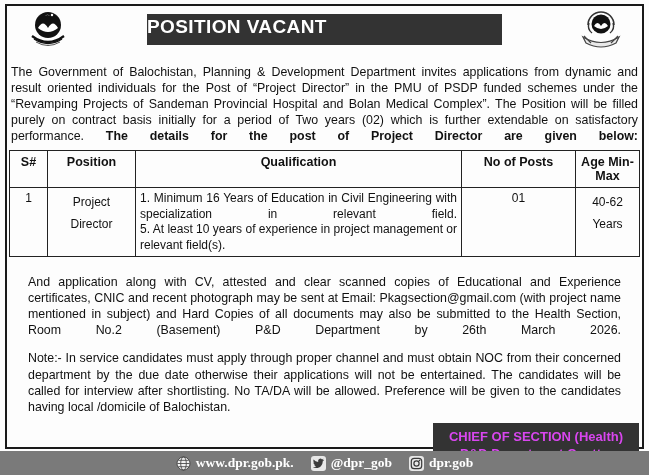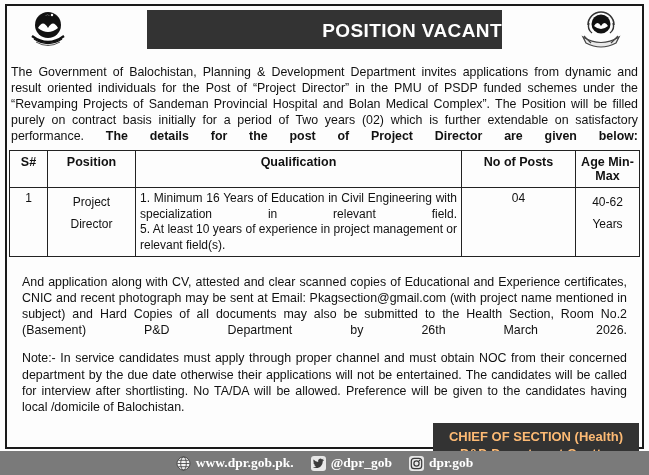--- a/index.html
+++ b/index.html
@@ -52,22 +52,22 @@
   }
   .emblem.left { left: 24px; }
   .emblem.right { right: 24px; }
 
   .banner {
     background: #333333;
     color: #ffffff;
     font-size: 19px;
     font-weight: bold;
     letter-spacing: 0.4px;
-    text-align: right;
-    padding: 10px 0 7px;
+    text-align: left;
+    padding: 2px 0 7px;
     width: 355px;
   }
 
   
   .body-area {
     padding: 0 11px;
     flex: 0 0 auto;
   }
 
   p.para {
@@ -108,36 +108,36 @@
   .c-np   { width: 114px; text-align: center; }
   .c-age  { width: 64px; text-align: center; }
 
   td.c-qual { text-align: justify; text-align-last: justify; line-height: 15.4px; }
   td.c-qual .ql:last-child { text-align-last: left; }
   .ql { display: block; }
   td.c-pos, td.c-age { line-height: 22px; }
   td.c-sn, td.c-np { line-height: 15.4px; }
 
   
-  .notes { padding: 0 22px; margin-top: 5px; flex: 0 0 auto; }
+  .notes { padding: 0 28px; margin-top: 5px; flex: 0 0 auto; }
 
   
   .sig-row {
     position: relative;
     height: 46px;
     margin-top: 8px;
     padding: 0 11px;
     flex: 0 0 auto;
   }
   .sign-block {
     position: absolute;
     right: 10px;
     top: 0;
     background: #333333;
-    color: #fdba74;
+    color: #d946ef;
     text-align: center;
     font-weight: bold;
     font-size: 13px;
     line-height: 17px;
     padding: 5px 16px 6px;
   }
   .prq {
     position: absolute;
     left: 26px;
     bottom: 1px;
@@ -239,21 +239,21 @@
         </tr>
       </thead>
       <tbody>
         <tr>
           <td class="c-sn">1</td>
           <td class="c-pos">Project Director</td>
           <td class="c-qual">
             <span class="ql">1. Minimum 16 Years of Education in Civil Engineering with specialization in relevant field.</span>
             <span class="ql">5. At least 10 years of experience in project management or relevant field(s).</span>
           </td>
-          <td class="c-np">04</td>
+          <td class="c-np">01</td>
           <td class="c-age">40-62 Years</td>
         </tr>
       </tbody>
     </table>
   </div>
 
   <div class="notes">
     <p class="para">And application along with CV, attested and clear scanned copies of Educational and Experience certificates, CNIC and recent photograph may be sent at Email: Pkagsection@gmail.com (with project name mentioned in subject) and Hard Copies of all documents may also be submitted to the Health Section, Room No.2 (Basement) P&amp;D Department by 26th March 2026.</p>
     <p class="para last-normal">Note:- In service candidates must apply through proper channel and must obtain NOC from their concerned department by the due date otherwise their applications will not be entertained. The candidates will be called for interview after shortlisting. No TA/DA will be allowed. Preference will be given to the candidates having local /domicile of Balochistan.</p>
   </div>

